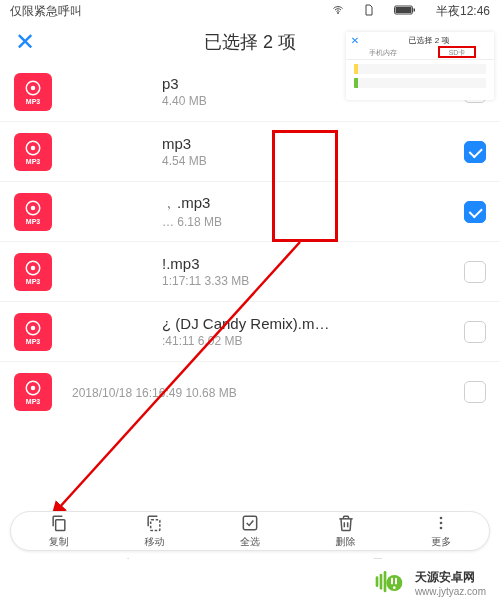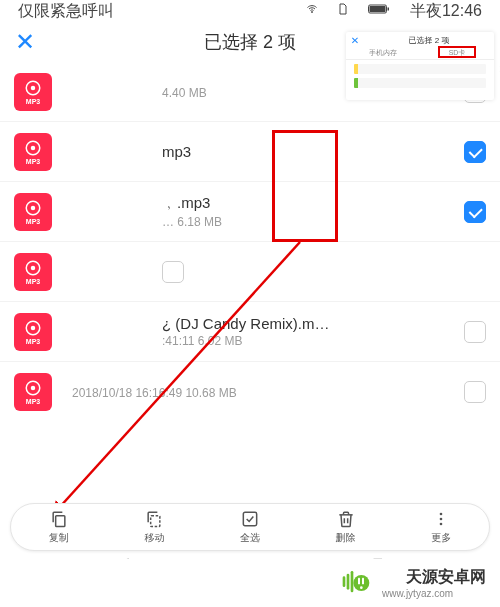--- a/index.html
+++ b/index.html
@@ -1,20 +1,20 @@
 <!DOCTYPE html>
 <html><head>
 <meta charset="utf-8">
 <style>
   * { box-sizing: border-box; margin: 0; padding: 0; font-family: -apple-system, "Helvetica Neue", Arial, sans-serif; }
   body { width: 500px; height: 607px; background: #fff; position: relative; overflow: hidden; }
 
   
-  .statusbar { height: 22px; display: flex; justify-content: space-between; align-items: center; padding: 0 18px; font-size: 16px; color: #444; }
-  .statusbar .right { display: flex; align-items: flex-start; gap: 20px; }
+  .statusbar { height: 22px; display: flex; justify-content: space-between; align-items: center; padding: 0 10px; font-size: 12px; color: #444; }
+  .statusbar .right { display: flex; align-items: center; gap: 20px; }
   .sb-icon { display:inline-block; }
 
   
   .header { height: 40px; display: flex; align-items: center; position: relative; }
   .close-x { width: 50px; text-align: center; color: #1e88ff; font-size: 24px; font-weight: 300; }
   .title { position: absolute; left: 0; right: 0; text-align: center; font-size: 18px; color: #333; pointer-events: none; }
 
   
   .list { }
   .row { display: flex; align-items: center; height: 60px; padding: 0 14px 0 14px; border-bottom: 1px solid #f2f2f2; }
@@ -40,31 +40,31 @@
   .inset-x { width:18px; text-align:center; color:#1e88ff; font-size:10px;}
   .inset-title{ flex:1; text-align:center; font-size:8px; color:#333;}
   .inset-tabs { display:flex; height:12px; border-bottom:1px solid #eee;}
   .inset-tabs div{ flex:1; text-align:center; font-size:7px; color:#888; position:relative;}
   .sd-hl { position:absolute; border:2px solid #e30000; top:14px; right:18px; width:38px; height:12px;}
   .inset-row { height:10px; margin:4px 8px; background:linear-gradient(90deg,#ffd84d 0 4px,#f6f6f6 4px); border-radius:1px;}
   .inset-row2 { height:10px; margin:0 8px; background:linear-gradient(90deg,#6ec33b 0 4px,#f6f6f6 4px); border-radius:1px;}
   .inset-chev { position:absolute; right:-10px; top:28px; color:#ccc; font-size:14px;}
 
   
-  .toolbar { position:absolute; left:10px; right:10px; bottom:56px; height:48px; background:#fff; border:1px solid #e5e5e5; border-radius:28px; box-shadow:0 1px 3px rgba(0,0,0,.08); display:flex; }
+  .toolbar { position:absolute; left:10px; right:10px; bottom:56px; height:40px; background:#fff; border:1px solid #e5e5e5; border-radius:28px; box-shadow:0 1px 3px rgba(0,0,0,.08); display:flex; }
   .tbtn { flex:1; display:flex; flex-direction:column; align-items:center; justify-content:center; gap:2px;}
   .tbtn svg { width:20px; height:20px; }
   .tlabel { font-size:10px; color:#555;}
 
   
   .brand { position:absolute; left:0; right:0; bottom:0; height:48px; background:#fff; display:flex; align-items:center; justify-content:flex-end; padding:0 14px; gap:10px;}
   .brand-logo { width:32px; height:32px; display:flex; align-items:center; justify-content:center;}
   .brand-logo svg{width:32px;height:32px;}
   .brand-txt { display:flex; flex-direction:column; align-items:flex-start;}
-  .brand-cn { font-size:16px; font-weight:600; color:#333;margin-left:24px;}
+  .brand-cn { font-size:12px; font-weight:600; color:#333;}
   .brand-url{ font-size:10px; color:#888;}
 
   
   .navrow { position:absolute; left:0; right:0; bottom:34px; height:22px; display:flex; align-items:center; justify-content:space-evenly; opacity:.5;}
   .navrow span{ font-size:14px; color:#888;}
 </style>
 </head>
 <body>
 
 <div class="statusbar">
@@ -103,35 +103,37 @@
   <div class="row">
     <div class="icon-box">
         <svg viewBox="0 0 24 24" fill="none" stroke="#fff" stroke-width="2">
           <circle cx="12" cy="12" r="9"></circle>
           <circle cx="12" cy="12" r="2" fill="#fff"></circle>
         </svg>
         <span class="tag">MP3</span>
       </div>
     <div class="spacer"></div>
     <div class="info">
+        <div class="fname">p3</div>
         <div class="meta">4.40 MB</div>
       </div>
     <div class="check"></div>
   </div>
   <div class="row">
     <div class="icon-box">
         <svg viewBox="0 0 24 24" fill="none" stroke="#fff" stroke-width="2">
           <circle cx="12" cy="12" r="9"></circle>
           <circle cx="12" cy="12" r="2" fill="#fff"></circle>
         </svg>
         <span class="tag">MP3</span>
       </div>
     <div class="spacer"></div>
     <div class="info">
         <div class="fname">mp3</div>
+        <div class="meta">4.54 MB</div>
       </div>
     <div class="check sel"></div>
   </div>
   <div class="row">
     <div class="icon-box">
         <svg viewBox="0 0 24 24" fill="none" stroke="#fff" stroke-width="2">
           <circle cx="12" cy="12" r="9"></circle>
           <circle cx="12" cy="12" r="2" fill="#fff"></circle>
         </svg>
         <span class="tag">MP3</span>
@@ -145,20 +147,24 @@
   </div>
   <div class="row">
     <div class="icon-box">
         <svg viewBox="0 0 24 24" fill="none" stroke="#fff" stroke-width="2">
           <circle cx="12" cy="12" r="9"></circle>
           <circle cx="12" cy="12" r="2" fill="#fff"></circle>
         </svg>
         <span class="tag">MP3</span>
       </div>
     <div class="spacer"></div>
+    <div class="info">
+        <div class="fname">!.mp3</div>
+        <div class="meta">1:17:11 3.33 MB</div>
+      </div>
     <div class="check"></div>
   </div>
   <div class="row">
     <div class="icon-box">
         <svg viewBox="0 0 24 24" fill="none" stroke="#fff" stroke-width="2">
           <circle cx="12" cy="12" r="9"></circle>
           <circle cx="12" cy="12" r="2" fill="#fff"></circle>
         </svg>
         <span class="tag">MP3</span>
       </div>

